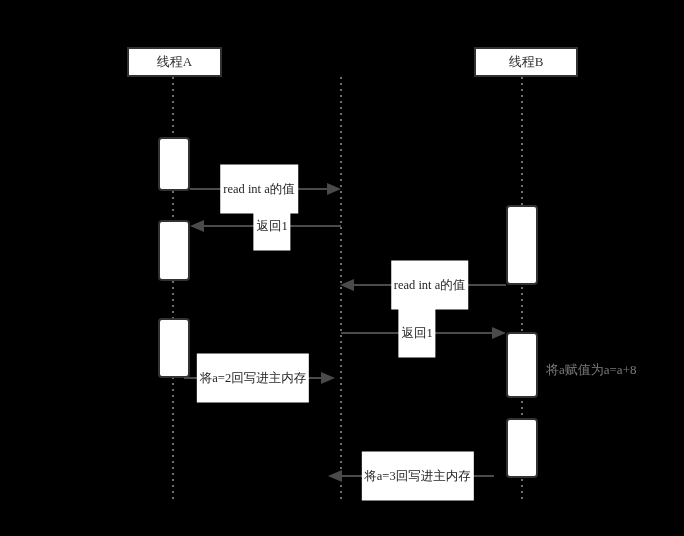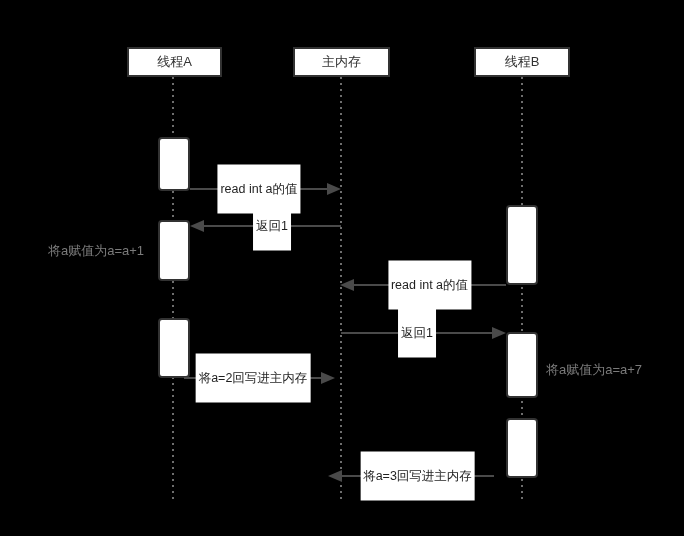--- a/index.html
+++ b/index.html
@@ -1,18 +1,18 @@
 <!DOCTYPE html>
 <html><head>
 <meta charset="utf-8">
 <style>
   html,body{margin:0;padding:0;background:#000;}
   .stage{
     position:relative;width:684px;height:536px;background:#000000;overflow:hidden;
-    font-family:Liberation Sans, sans-serif;
+    font-family:Liberation Serif, serif;
   }
   
   .lifeline{
     position:absolute;top:77px;height:425px;width:2px;
     background:repeating-linear-gradient(to bottom,#6e6e6e 0 2px,transparent 2px 6px);
   }
   
   .pbox{
     position:absolute;top:47px;height:30px;box-sizing:border-box;
     background:#ffffff;border:2px solid #323232;
@@ -45,24 +45,21 @@
 
 <div class="stage">
 
   <div class="lifeline" style="left:172px"></div>
   <div class="lifeline" style="left:340px"></div>
   <div class="lifeline" style="left:521px"></div>
 
   <div class="pbox" style="left:127px;width:95px">
     <span>线程A</span>
   </div>
-  <div class="pbox" style="left:293px;width:97px">
-    <span>主内存</span>
-  </div>
-  <div class="pbox" style="left:474px;width:96px">
+  <div class="pbox" style="left:474px;width:104px">
     <span>线程B</span>
   </div>
 
   <div class="abar" style="left:158px;top:137px;height:54px"></div>
   <div class="abar" style="left:158px;top:220px;height:61px"></div>
   <div class="abar" style="left:158px;top:318px;height:60px"></div>
 
   <div class="abar" style="left:506px;top:205px;height:80px"></div>
   <div class="abar" style="left:506px;top:332px;height:66px"></div>
   <div class="abar" style="left:506px;top:418px;height:60px"></div>
@@ -96,16 +93,15 @@
     <div class="head"></div>
     <span class="mlabel">将a=2回写进主内存</span>
   </div>
 
   <div class="msg dir-left" style="left:341px;top:475px;width:153px">
     <div class="line"></div>
     <div class="head"></div>
     <span class="mlabel">将a=3回写进主内存</span>
   </div>
 
-  <span class="note" style="left:48px;top:243px">将a赋值为a=a+1</span>
-  <span class="note" style="left:546px;top:362px">将a赋值为a=a+7</span>
+  <span class="note" style="left:546px;top:362px">将a赋值为a=a+8</span>
 
 </div>
 
 </body></html>

